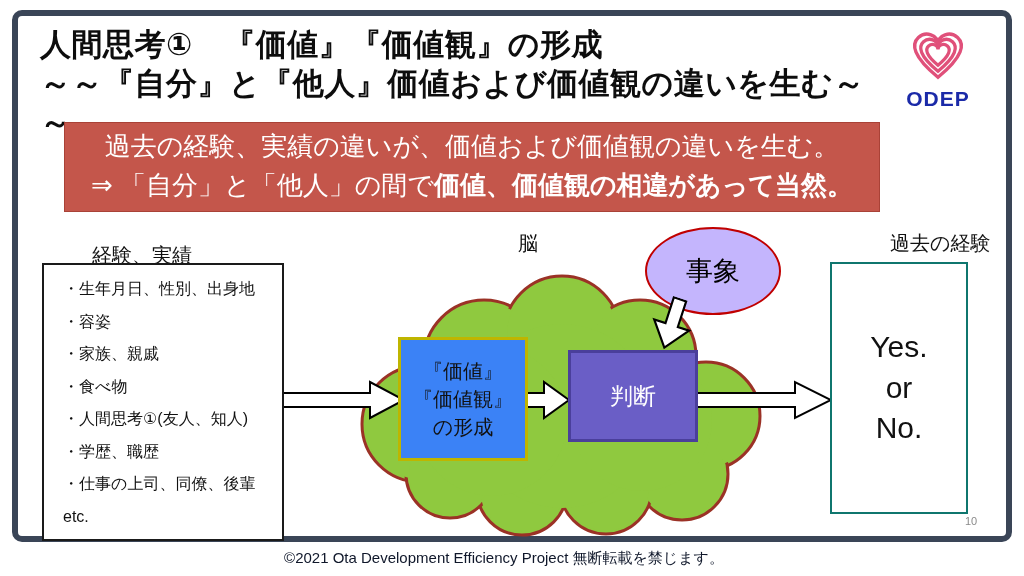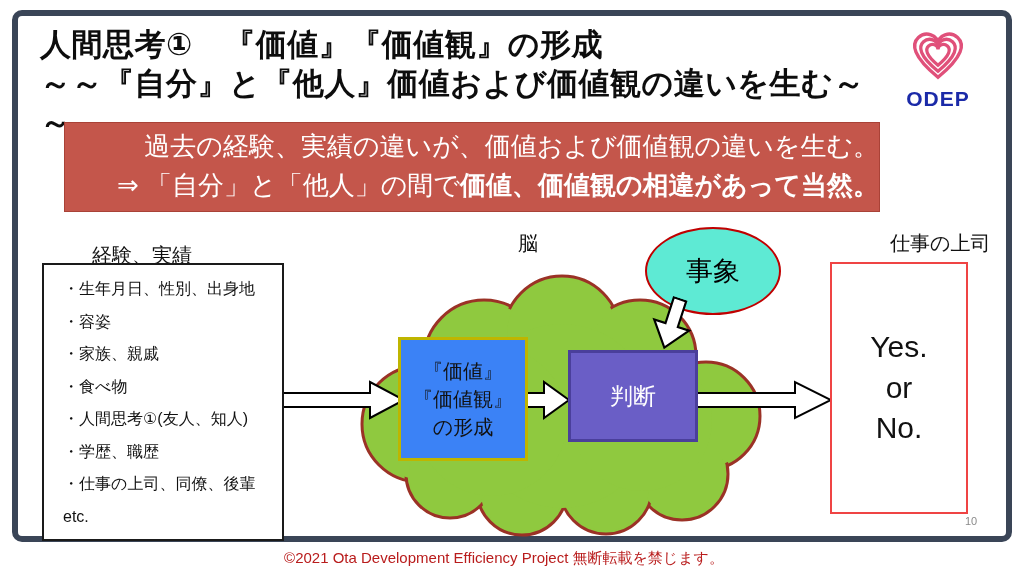--- a/index.html
+++ b/index.html
@@ -14,21 +14,21 @@
   }
   .title{
     position:absolute;left:40px;top:26px;width:840px;
     font-size:31px;font-weight:bold;color:#0d0d0d;line-height:1.25;letter-spacing:0.5px;
   }
   .logo{position:absolute;left:890px;top:30px;width:96px;text-align:center;}
   .logo .odep{font-size:21px;font-weight:800;color:#1B2AA8;letter-spacing:1px;margin-top:1px;}
   .banner{
     position:absolute;left:64px;top:122px;width:816px;height:90px;
     background:#C4564B;border:1px solid #A94237;box-sizing:border-box;
-    color:#ffffff;text-align:right;font-size:26px;line-height:1.5;padding-top:4px;
+    color:#ffffff;text-align:center;font-size:26px;line-height:1.5;padding-top:4px;
   }
   .sec-label{position:absolute;font-size:20px;color:#111;z-index:3;}
   #label-exp{left:92px;top:230px;margin-top:12px;}
   #label-brain{left:518px;top:230px;}
   #label-result{left:890px;top:230px;}
   .exp-box{
     position:absolute;left:42px;top:263px;width:242px;height:278px;
     background:#fff;border:2px solid #1a1a1a;box-sizing:border-box;
     padding:8px 19px;z-index:3;
   }
@@ -40,36 +40,36 @@
     display:flex;flex-direction:column;justify-content:center;align-items:center;
     font-size:20px;line-height:1.4;color:#111;text-align:center;
   }
   .judge-box{
     position:absolute;left:568px;top:350px;width:130px;height:92px;
     background:#6A5EC6;border:3px solid #4A3F9B;box-sizing:border-box;z-index:3;
     display:flex;justify-content:center;align-items:center;font-size:23px;color:#fff;
   }
   .event{
     position:absolute;left:645px;top:227px;width:136px;height:88px;
-    background:#5eead4;border:2px solid #C00000;border-radius:50%;box-sizing:border-box;z-index:3;
+    background:#c4b5fd;border:2px solid #C00000;border-radius:50%;box-sizing:border-box;z-index:3;
     display:flex;justify-content:center;align-items:center;font-size:27px;color:#000;
   }
   .arrow{position:absolute;z-index:2;}
   #arrow-1{left:280px;top:380px;}
   #arrow-2{left:527px;top:380px;}
   #arrow-3{left:695px;top:380px;}
   #arrow-down{left:650px;top:297px;z-index:4;transform:rotate(18deg);}
   .result-box{
     position:absolute;left:830px;top:262px;width:138px;height:252px;
-    background:#fff;border:2px solid #ef4444;box-sizing:border-box;z-index:3;
+    background:#fff;border:2px solid #0f766e;box-sizing:border-box;z-index:3;
     display:flex;flex-direction:column;justify-content:center;align-items:center;
     font-size:30px;line-height:1.35;color:#111;
   }
   .page-num{position:absolute;left:933px;top:515px;font-size:11px;color:#8a8a8a;z-index:4;margin-left:32px;}
-  .footer{position:absolute;left:0;top:549px;width:1008px;text-align:center;font-size:15px;color:#b91c1c;}
+  .footer{position:absolute;left:0;top:549px;width:1008px;text-align:center;font-size:15px;color:#0f172a;}
 </style>
 </head>
 <body>
 
 <div class="frame"></div>
 
 <div class="title">
   <div>人間思考①　『価値』『価値観』の形成</div>
   <div>～～『自分』と『他人』価値および価値観の違いを生む～～</div>
 </div>
@@ -83,21 +83,21 @@
   <div class="odep">ODEP</div>
 </div>
 
 <div class="banner">
   <div>過去の経験、実績の違いが、価値および価値観の違いを生む。</div>
   <div><span>⇒ 「自分」と「他人」の間で</span><b>価値、価値観の相違があって当然。</b></div>
 </div>
 
 <div class="sec-label" id="label-exp">経験、実績</div>
 <div class="sec-label" id="label-brain">脳</div>
-<div class="sec-label" id="label-result">仕事の上司</div>
+<div class="sec-label" id="label-result">過去の経験</div>
 
 <div class="exp-box">
   <div class="item">・生年月日、性別、出身地</div>
   <div class="item">・容姿</div>
   <div class="item">・家族、親戚</div>
   <div class="item">・食べ物</div>
   <div class="item">・人間思考①(友人、知人)</div>
   <div class="item">・学歴、職歴</div>
   <div class="item">・仕事の上司、同僚、後輩</div>
   <div class="item">etc.</div>

